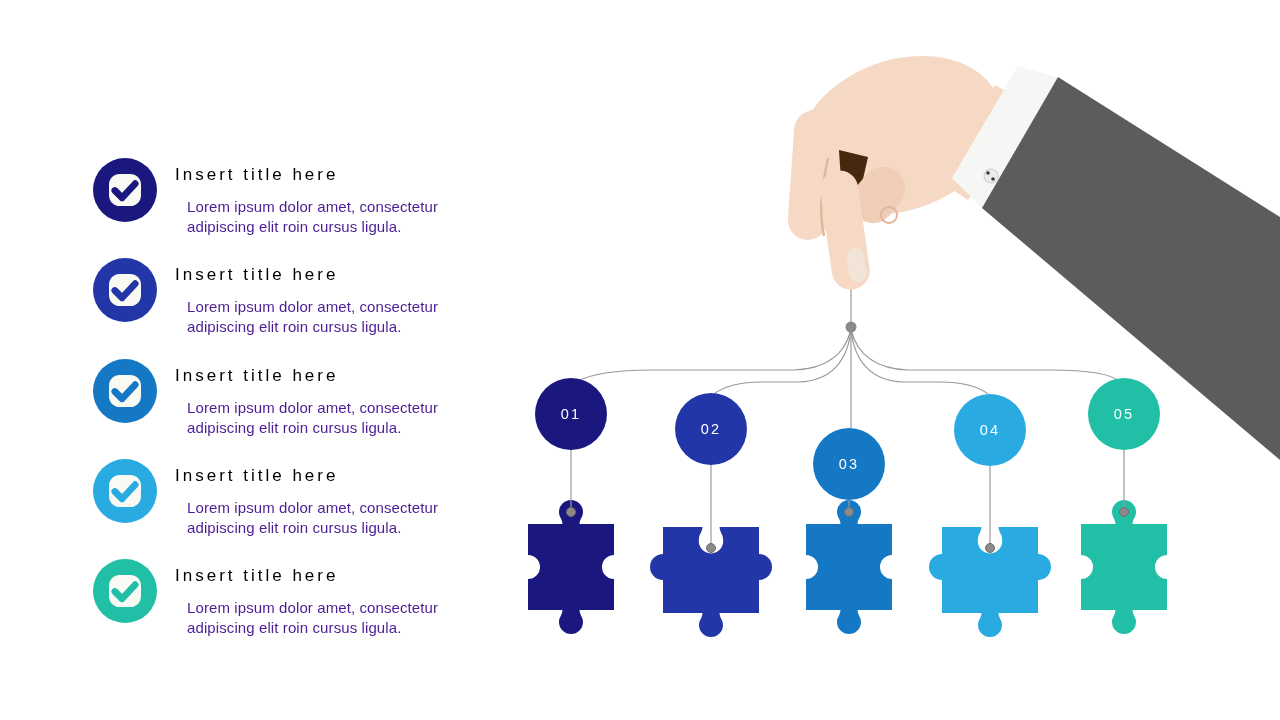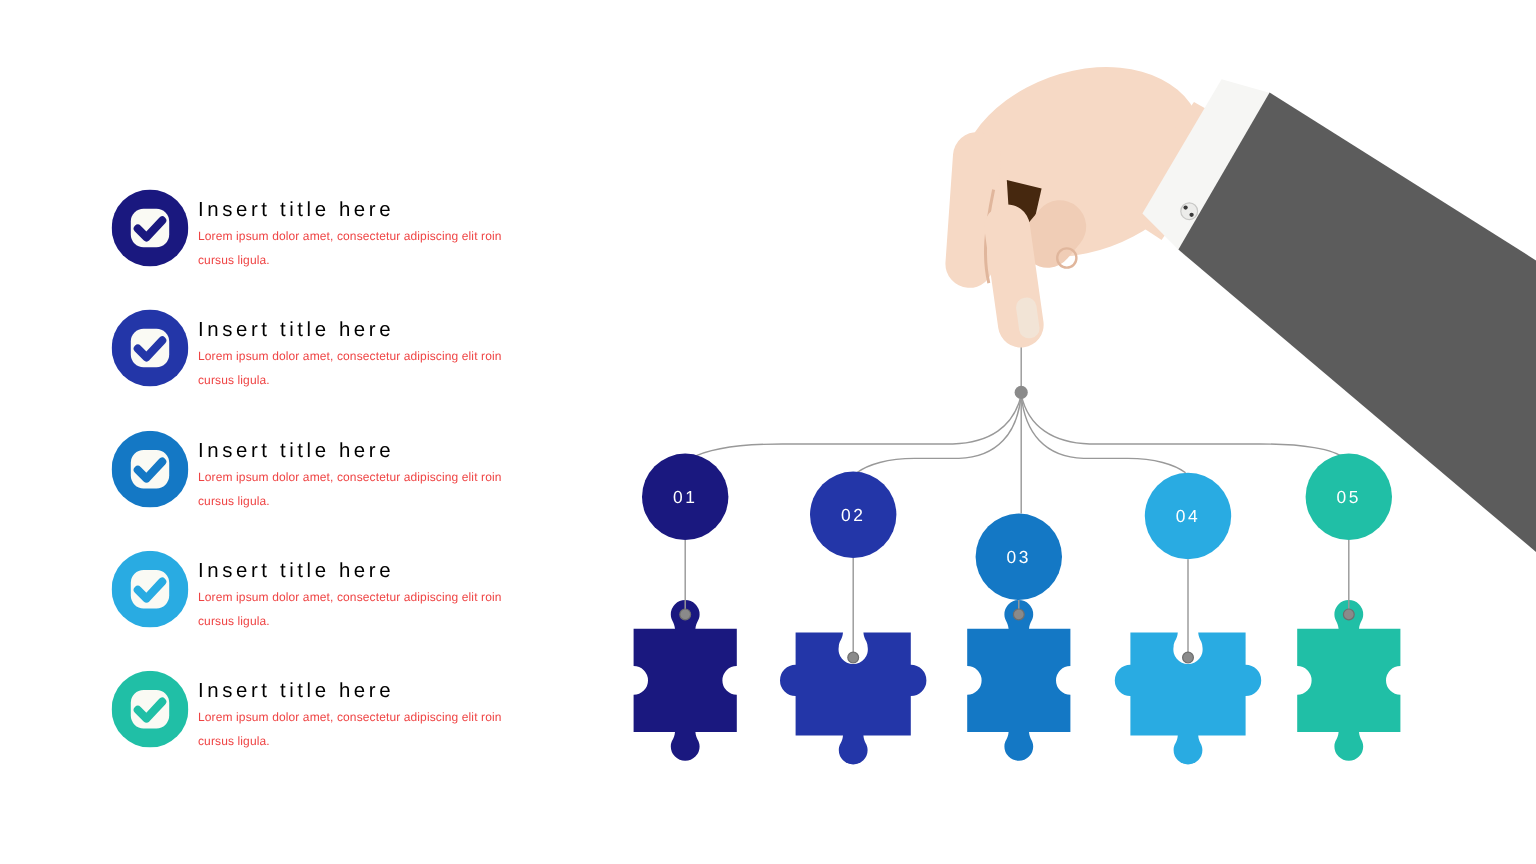--- a/index.html
+++ b/index.html
@@ -11,30 +11,30 @@
     font-family:"Liberation Sans", sans-serif;
   }
   #diagram-svg{position:absolute;left:0;top:0;width:1280px;height:720px;}
   .slide-title{
     position:absolute;left:95px;top:40px;
     font-size:44px;line-height:1.15;font-weight:400;
     letter-spacing:2.5px;color:#000000;white-space:nowrap;
   }
   .item{
     position:absolute;left:93px;width:370px;height:70px;
-    display:flex;align-items:flex-start;gap:8px;
+    display:flex;align-items:flex-start;gap:18px;
   }
   .item-icon{width:64px;height:64px;flex:0 0 64px;}
   .item-text{padding-top:7px;}
   .item-title{
     font-size:17px;letter-spacing:3px;color:#000000;
     font-weight:400;margin:0 0 3px 0;white-space:nowrap;
   }
   .item-body{
-    margin:0;font-size:10px;line-height:20px;color:#ef4444;
+    margin:12px;font-size:15px;line-height:20px;color:#4c1d95;
     width:278px;letter-spacing:0.1px;
   }
   .node-label{
     font-size:14.5px;letter-spacing:2.2px;fill:#ffffff;
     font-family:"Liberation Sans", sans-serif;
   }
 </style>
 </head>
 <body>
 

